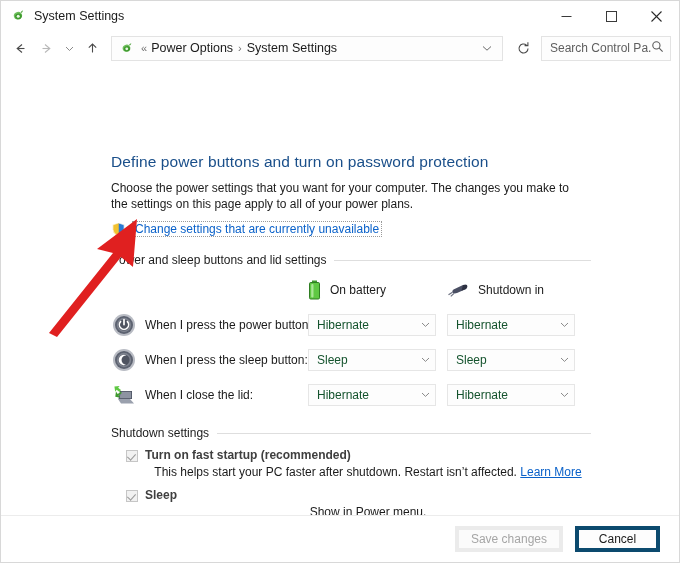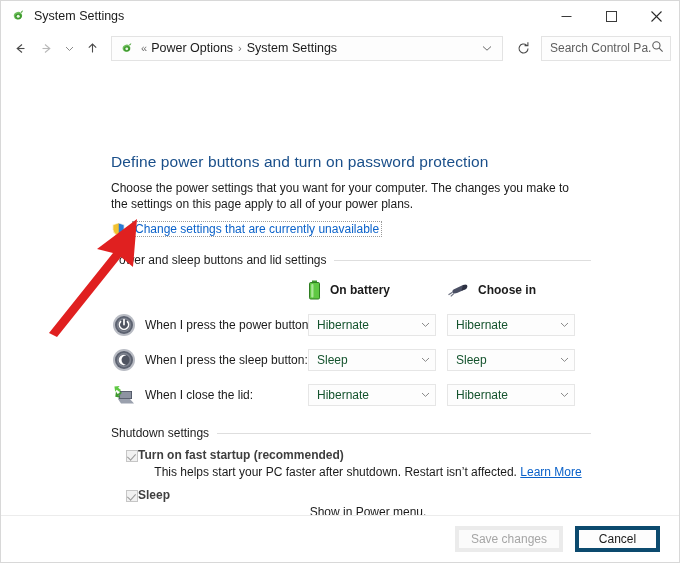--- a/index.html
+++ b/index.html
@@ -206,21 +206,20 @@
   }
 
   
   .col-head-row {
     display: flex;
     align-items: center;
     height: 34px;
     margin-left: 0px;
     padding-left: 197px;
     box-sizing: border-box;
-    font-weight: bold;
   }
   .col-head {
     width: 139px;
     display: flex;
     align-items: center;
     gap: 9px;
     flex: none;
   }
   .col-head-label {
     font-size: 12px;
@@ -268,20 +267,21 @@
     overflow: hidden;
   }
   .chev { flex: none; display:flex; align-items:center;}
 
   .shutdown-section { margin-top: 14px; }
 
   .check-item { margin-top: 8px; }
   .check-row {
     display: flex;
     align-items: flex-start;
+    gap: 7px;
     padding-left: 15px;
   }
   .checkbox {
     width: 12px; height: 12px;
     border: 1px solid #c6c6c6;
     background: #f1f1f1;
     box-sizing: border-box;
     position: relative;
     flex: none;
     margin-top: 2px;
@@ -492,21 +492,21 @@
         </div>
         <div class="col-head">
           <span class="plug-icon">
             <svg width="22" height="16" viewBox="0 0 22 16">
               <path d="M20 3 Q21 5 19 7 L10 11 Q7 12 5.5 10.5 Q4.5 9 6.5 7.6 L16 3 Q18.6 1.8 20 3 Z" fill="#4a4f63"></path>
               <path d="M16 3 L20 3 Q21 5 19 7 L14.5 8.8 Z" fill="#2d3142"></path>
               <line x1="5.5" y1="10.2" x2="1.5" y2="12.8" stroke="#6b7080" stroke-width="1.2"></line>
               <line x1="7" y1="11.4" x2="3.8" y2="14.4" stroke="#6b7080" stroke-width="1.2"></line>
             </svg>
           </span>
-          <span class="col-head-label">Choose in</span>
+          <span class="col-head-label">Shutdown in</span>
         </div>
       </div>
 
       <div class="setting-row">
         <span class="row-icon">
           <svg width="26" height="26" viewBox="0 0 26 26">
             <circle cx="13" cy="13" r="11" fill="#b9bcc4"></circle>
             <circle cx="13" cy="13" r="9" fill="#5c6270"></circle>
             <circle cx="13" cy="13" r="7.2" fill="#7d828e"></circle>
             <circle cx="13" cy="13" r="5.6" fill="#4e5360"></circle>

